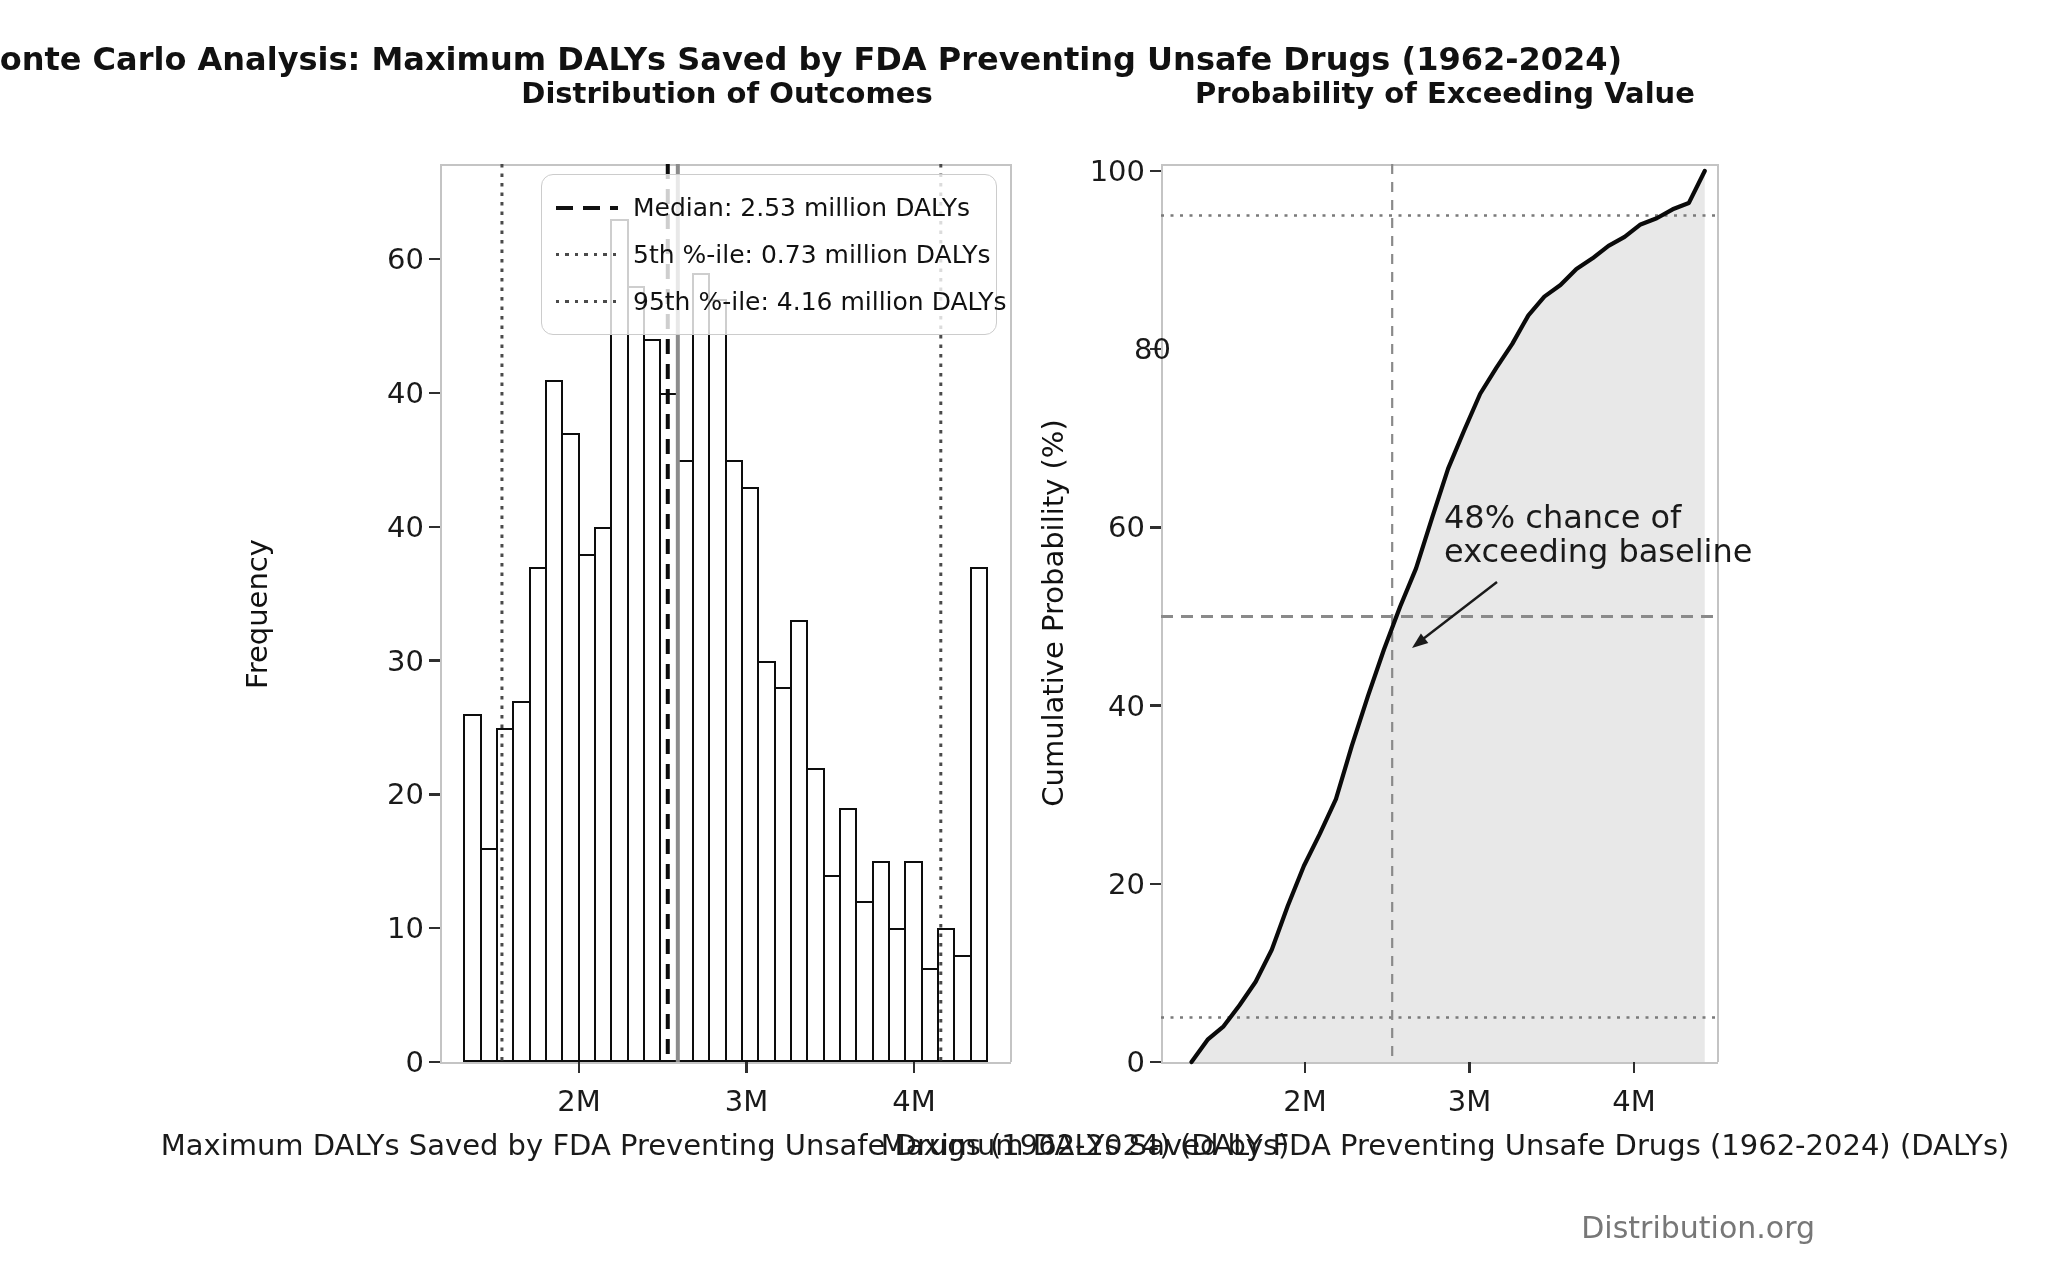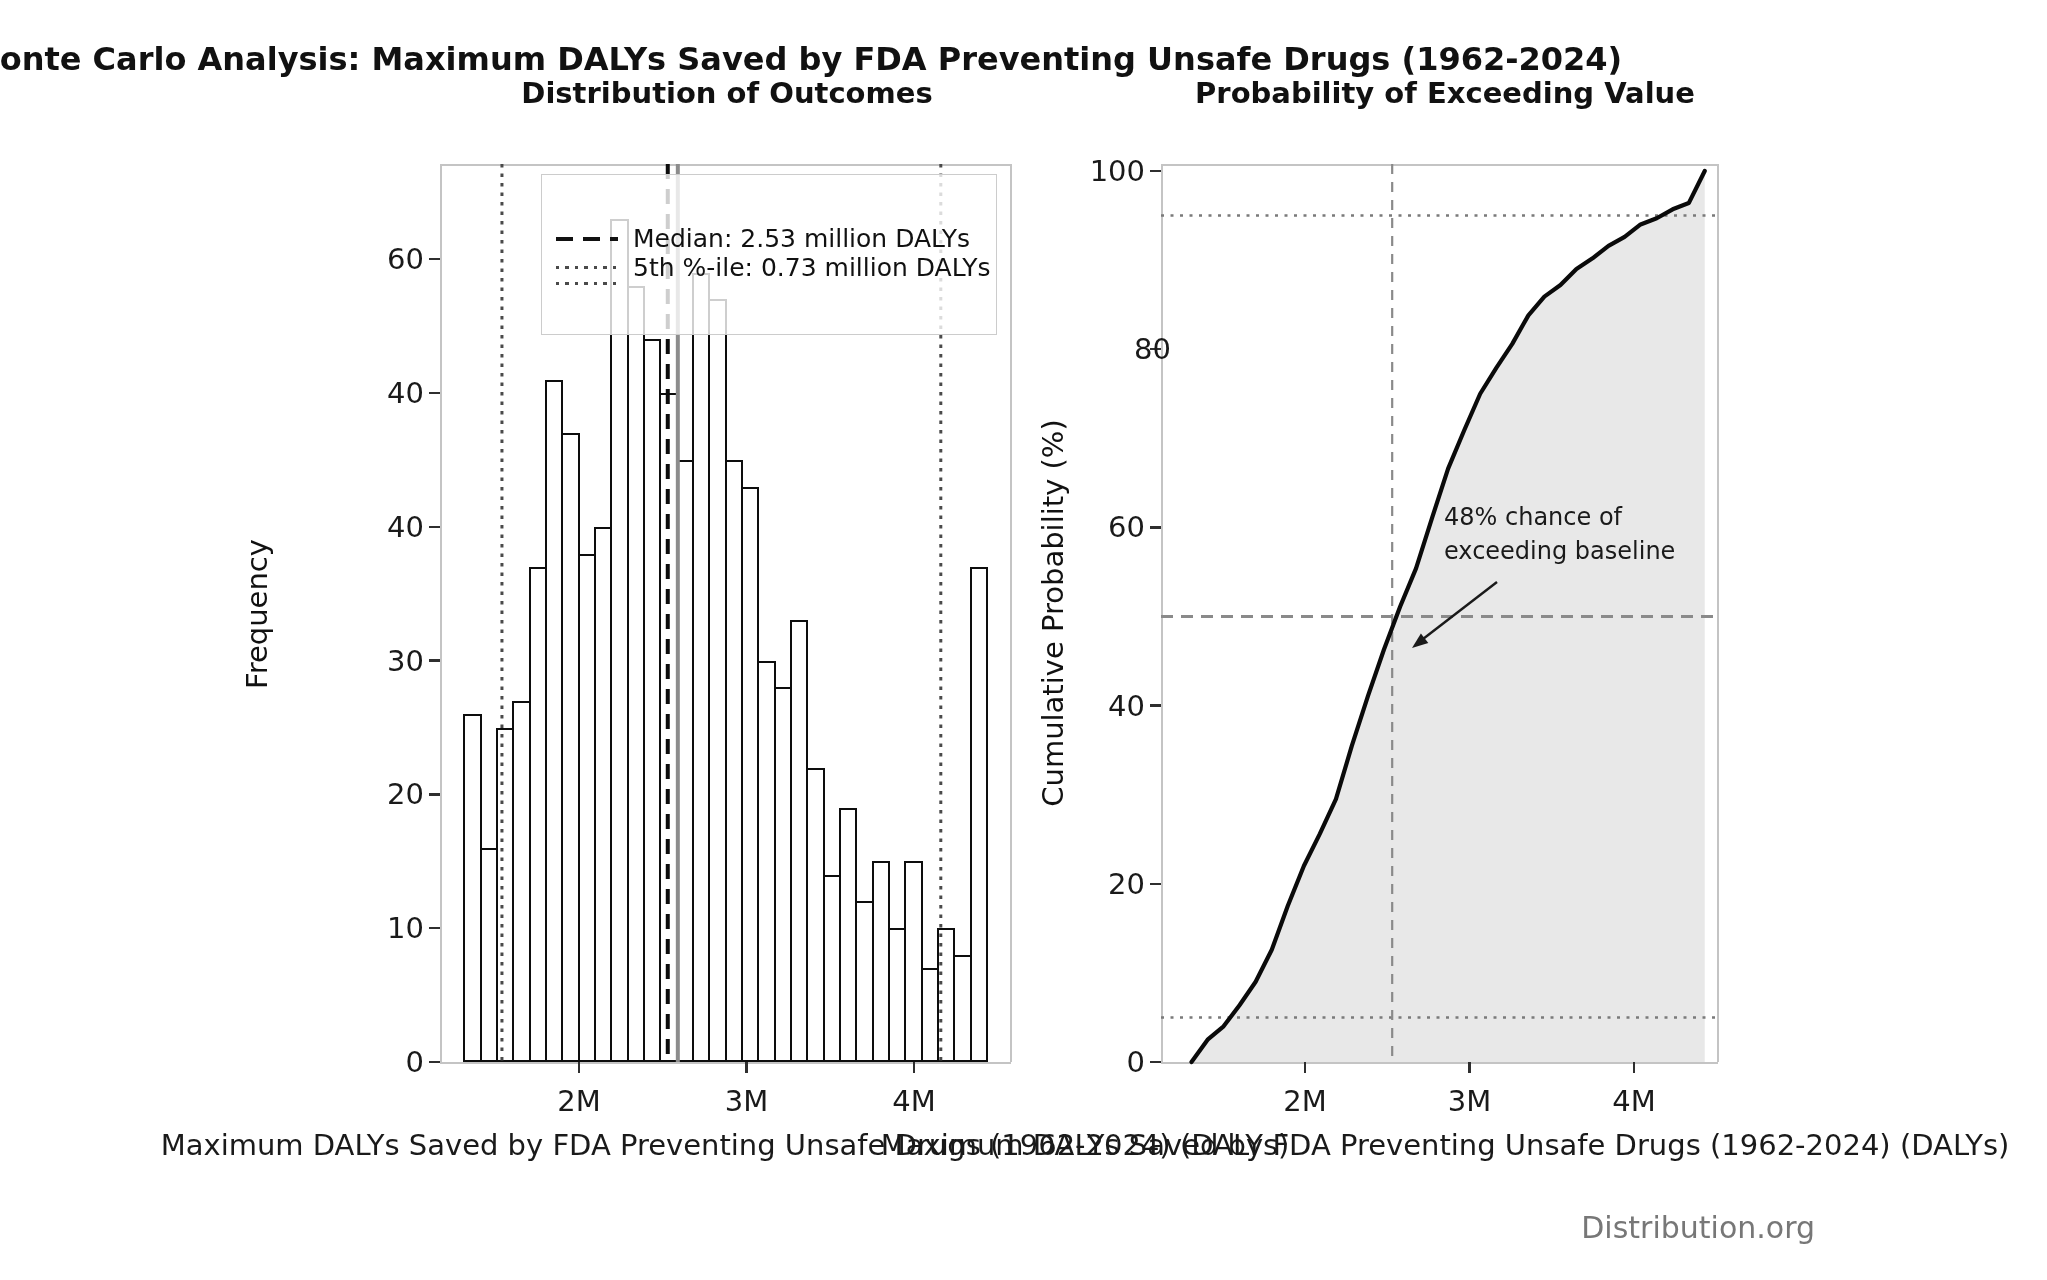--- a/index.html
+++ b/index.html
@@ -10,29 +10,29 @@
   .sub-title{top:76px;transform:translateX(-50%);font-size:29px;font-weight:bold;white-space:nowrap;}
   .ylab{font-size:29px;white-space:nowrap;transform:translate(-50%,-50%) rotate(-90deg);}
   .xlab{top:1128px;transform:translateX(-50%);font-size:29px;white-space:nowrap;color:#1a1a1a;}
   .watermark{top:1210px;left:1815px;transform:translateX(-100%);font-size:30px;color:#777;}
   .spine{position:absolute;background:#c4c4c4;}
   .tickmark{position:absolute;background:#2f2f2f;}
   .ticklab{position:absolute;font-size:29px;line-height:30px;color:#1a1a1a;white-space:nowrap;}
   .bar{position:absolute;background:#ffffff;border:2px solid #0d0d0d;box-sizing:border-box;z-index:1;}
   #overlay{position:absolute;left:0;top:0;z-index:2;pointer-events:none;}
   .legend{left:541px;top:174px;width:456px;height:161px;background:rgba(255,255,255,0.8);
-          border:1.5px solid #cccccc;border-radius:0;z-index:3;display:flex;flex-direction:column;
-          justify-content:center;padding:2px 0;box-sizing:border-box;}
+          border:1.5px solid #cccccc;border-radius:12px;z-index:3;display:flex;flex-direction:column;
+          justify-content:space-between;padding:18px 0;box-sizing:border-box;}
   .lrow{display:flex;align-items:center;gap:15px;padding-left:14px;}
   .ls{width:62px;flex:0 0 62px;}
   .ls-dash{height:4px;background:repeating-linear-gradient(to right,#111 0 17px,transparent 17px 27px);}
   .ls-dot{height:3px;background:repeating-linear-gradient(to right,#4a4a4a 0 3.5px,transparent 3.5px 9.5px);}
   .ls-solid{height:3.5px;background:#8c8c8c;}
   .ltext{font-size:25px;color:#111;white-space:nowrap;}
-  .annot{left:1444px;top:500px;font-size:24px;line-height:34px;color:#1a1a1a;z-index:3;white-space:nowrap;}
+  .annot{left:1444px;top:500px;font-size:32px;line-height:34px;color:#1a1a1a;z-index:3;white-space:nowrap;}
 </style>
 </head>
 <body>
 
 <div class="fig" id="fig">
   <div class="abs main-title">Monte Carlo Analysis: Maximum DALYs Saved by FDA Preventing Unsafe Drugs (1962-2024)</div>
 
   <div class="abs sub-title" style="left:1445px;">Probability of Exceeding Value</div>
   <div class="abs sub-title" style="left:727px;">Distribution of Outcomes</div>
 
@@ -146,20 +146,21 @@
     <div class="lrow">
       <span class="ls ls-dash"></span>
       <span class="ltext">Median: 2.53 million DALYs</span>
     </div>
     <div class="lrow">
       <span class="ls ls-dot"></span>
       <span class="ltext">5th %-ile: 0.73 million DALYs</span>
     </div>
     <div class="lrow">
       <span class="ls ls-dot"></span>
+      <span class="ltext">95th %-ile: 4.16 million DALYs</span>
     </div>
   </div>
 
   <div class="abs annot">
     <div>48% chance of</div>
     <div>exceeding baseline</div>
   </div>
 </div>
 
 </body></html>

